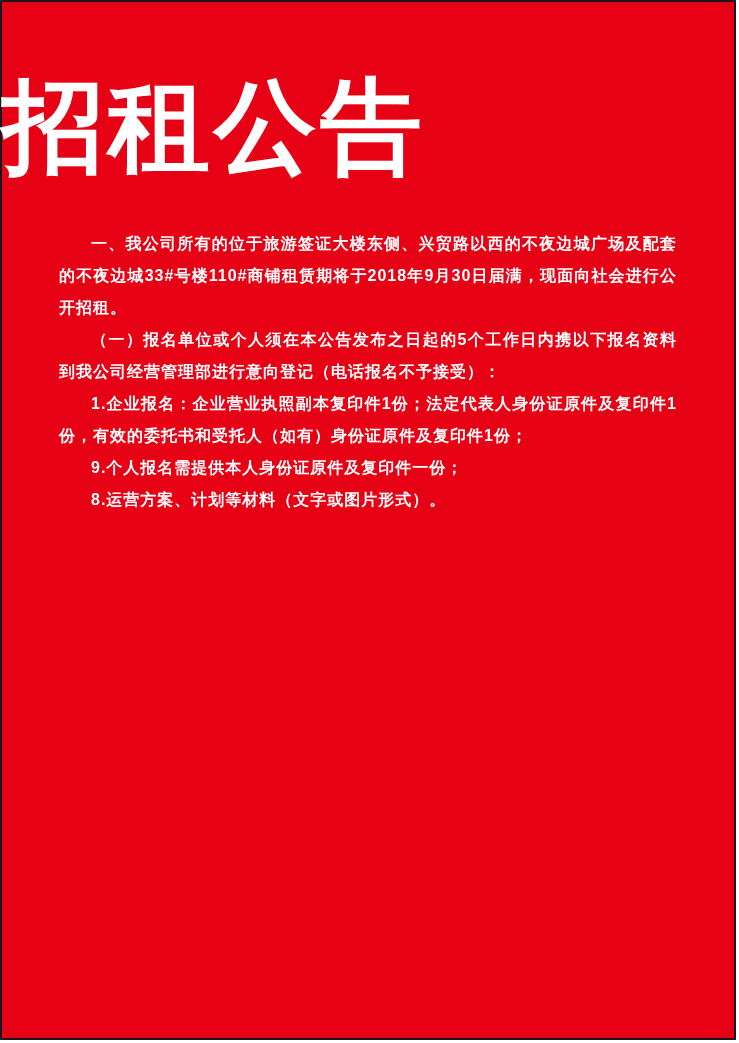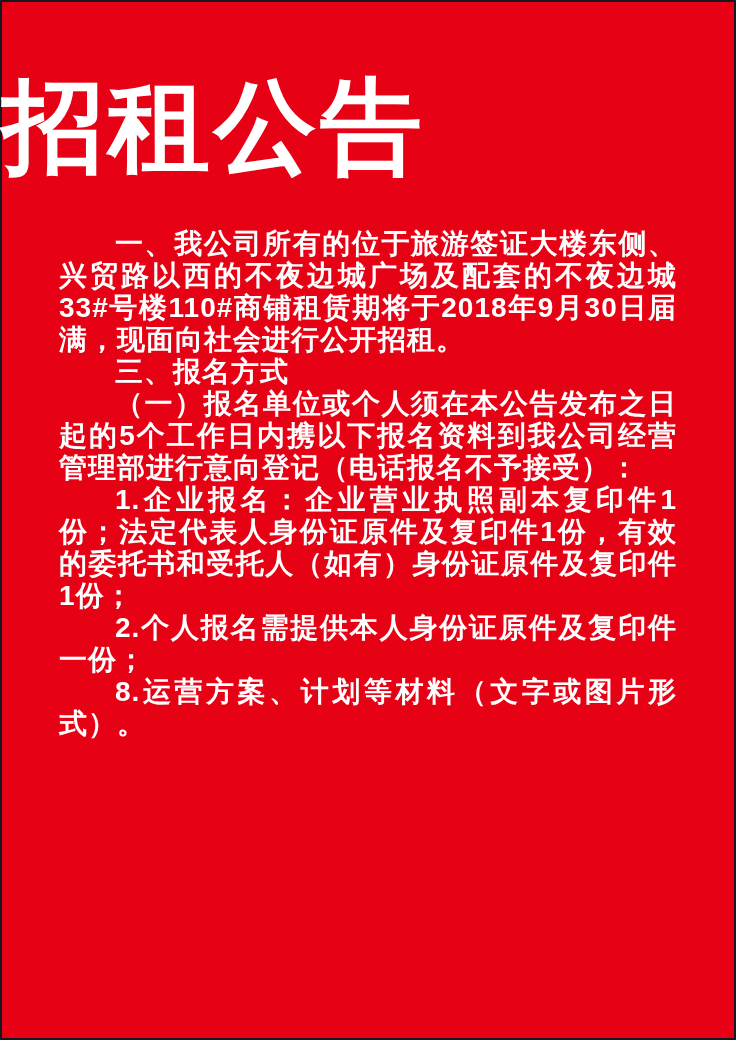--- a/index.html
+++ b/index.html
@@ -28,39 +28,38 @@
     font-weight: 900;
     font-size: 102px;
     line-height: 1.1;
     letter-spacing: 4px;
   }
   .body {
     margin: 44px 57px 0 57px;
     color: #ffffff;
     font-family: "Liberation Sans", "DejaVu Sans", sans-serif;
     font-weight: bold;
-    font-size: 28px;
+    font-size: 16px;
     line-height: 32px;
     letter-spacing: 1px;
     text-align: justify;
   }
   .body p {
     margin: 0;
     text-indent: 2em;
   }
 </style>
 </head>
 <body>
 
 <div class="poster">
 
   <h1 class="title">招租公告</h1>
 
   <div class="body">
     <p>一、我公司所有的位于旅游签证大楼东侧、兴贸路以西的不夜边城广场及配套的不夜边城33#号楼110#商铺租赁期将于2018年9月30日届满，现面向社会进行公开招租。</p>
-    <p>三、报名方式</p>
     <p>（一）报名单位或个人须在本公告发布之日起的5个工作日内携以下报名资料到我公司经营管理部进行意向登记（电话报名不予接受）：</p>
     <p>1.企业报名：企业营业执照副本复印件1份；法定代表人身份证原件及复印件1份，有效的委托书和受托人（如有）身份证原件及复印件1份；</p>
-    <p>2.个人报名需提供本人身份证原件及复印件一份；</p>
+    <p>9.个人报名需提供本人身份证原件及复印件一份；</p>
     <p>8.运营方案、计划等材料（文字或图片形式）。</p>
   </div>
 
 </div>
 
 </body></html>

